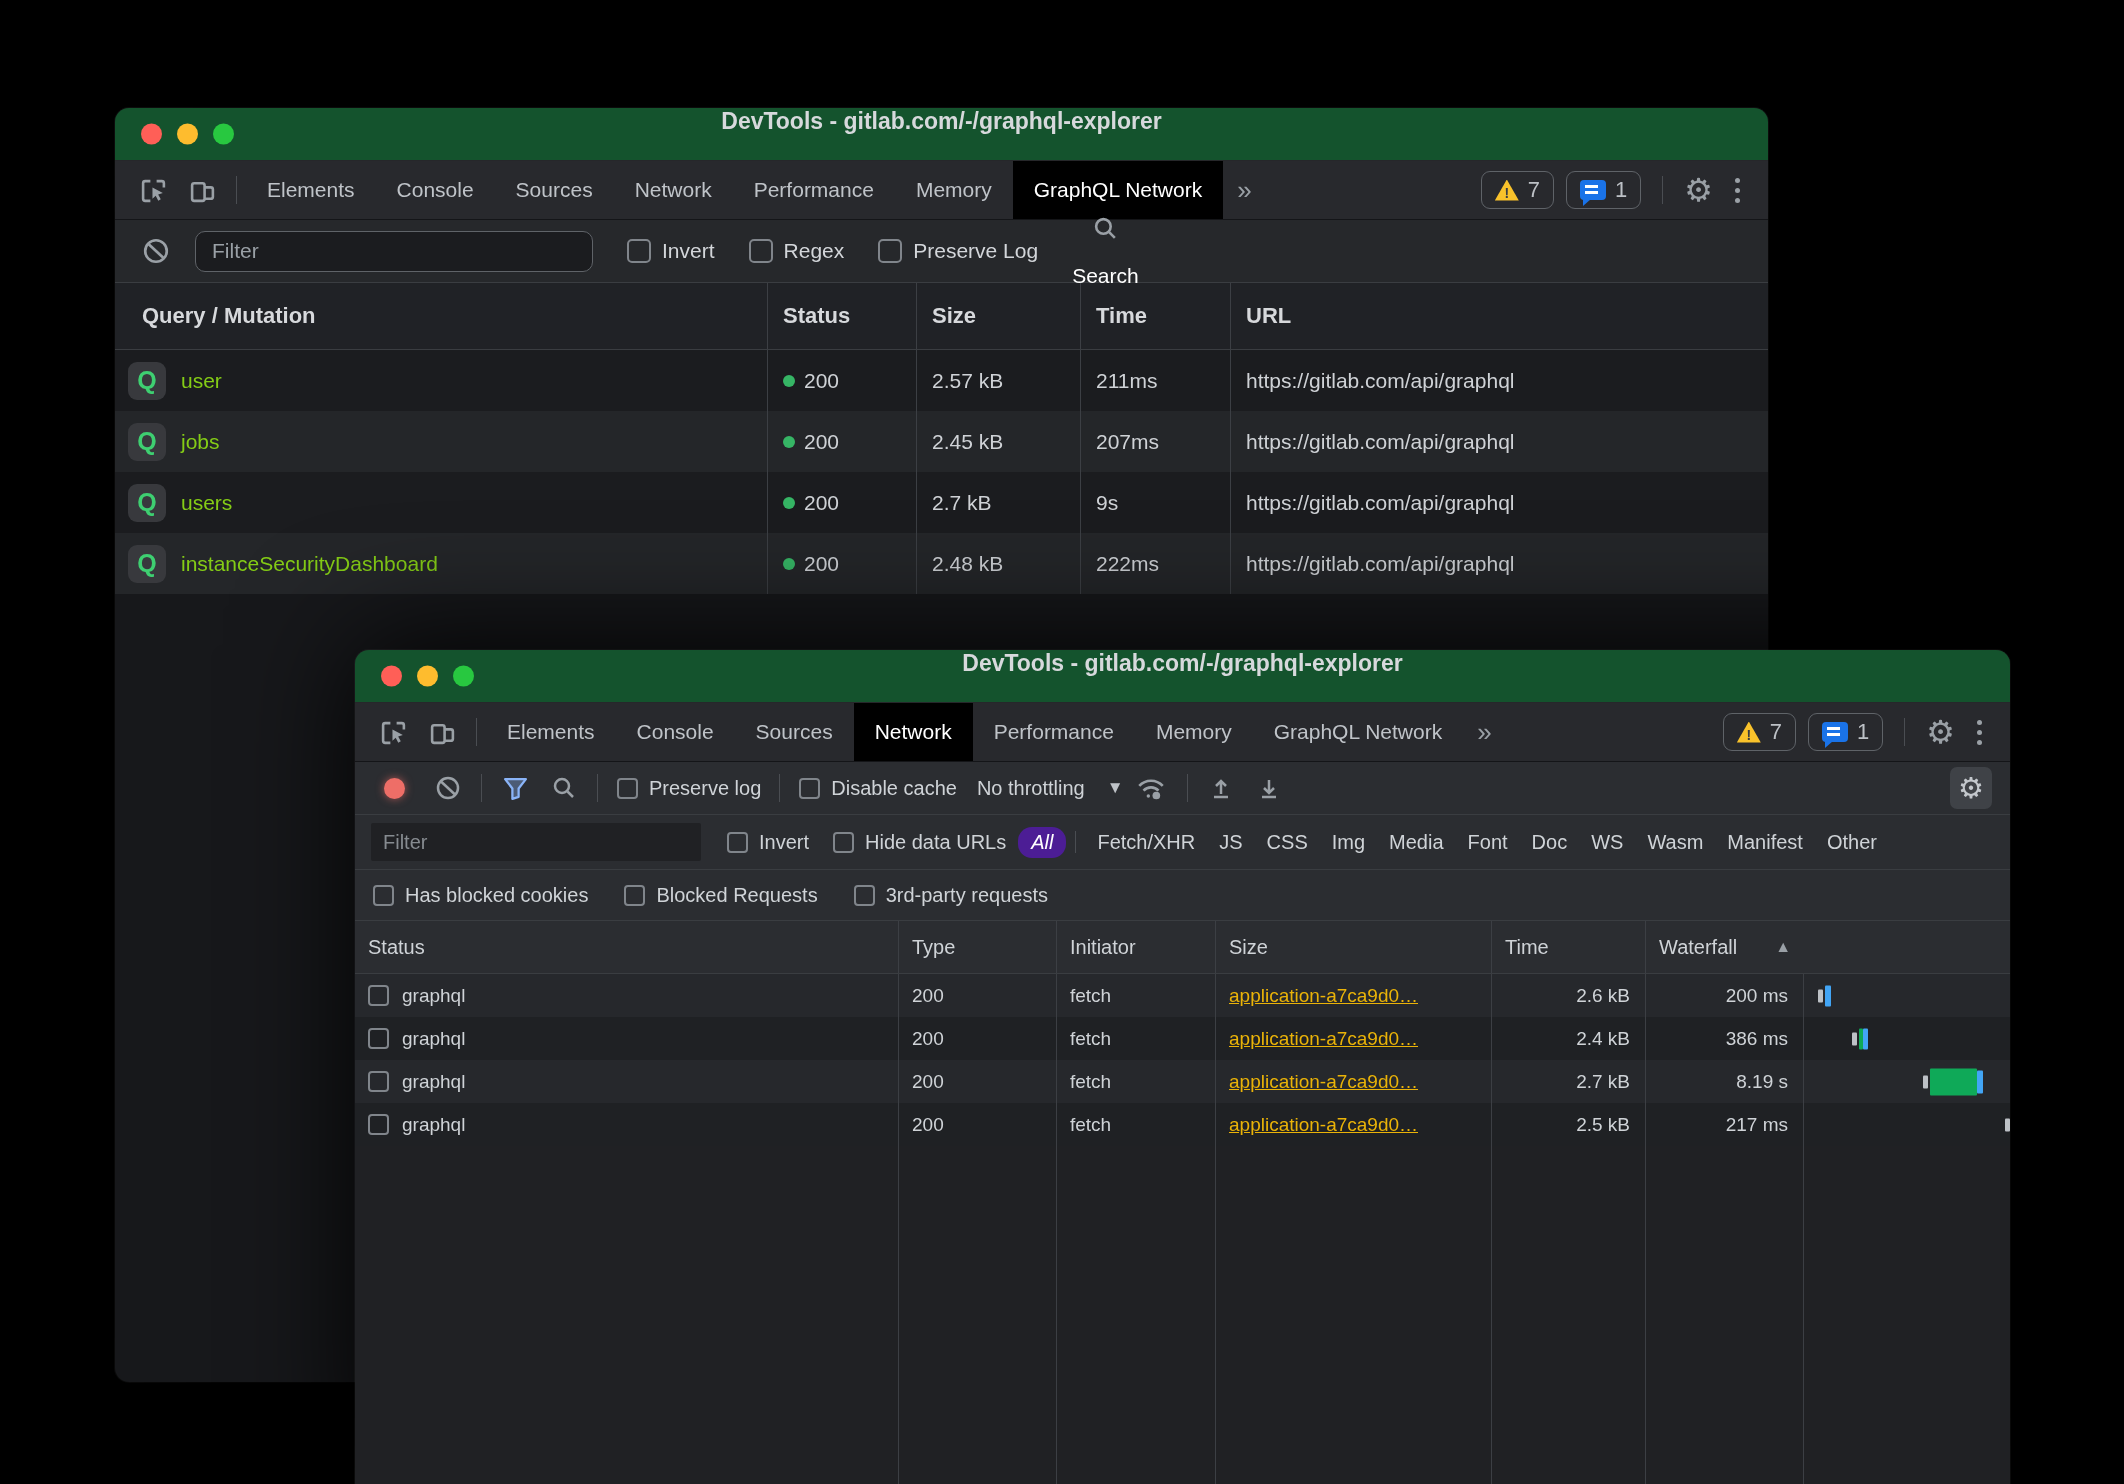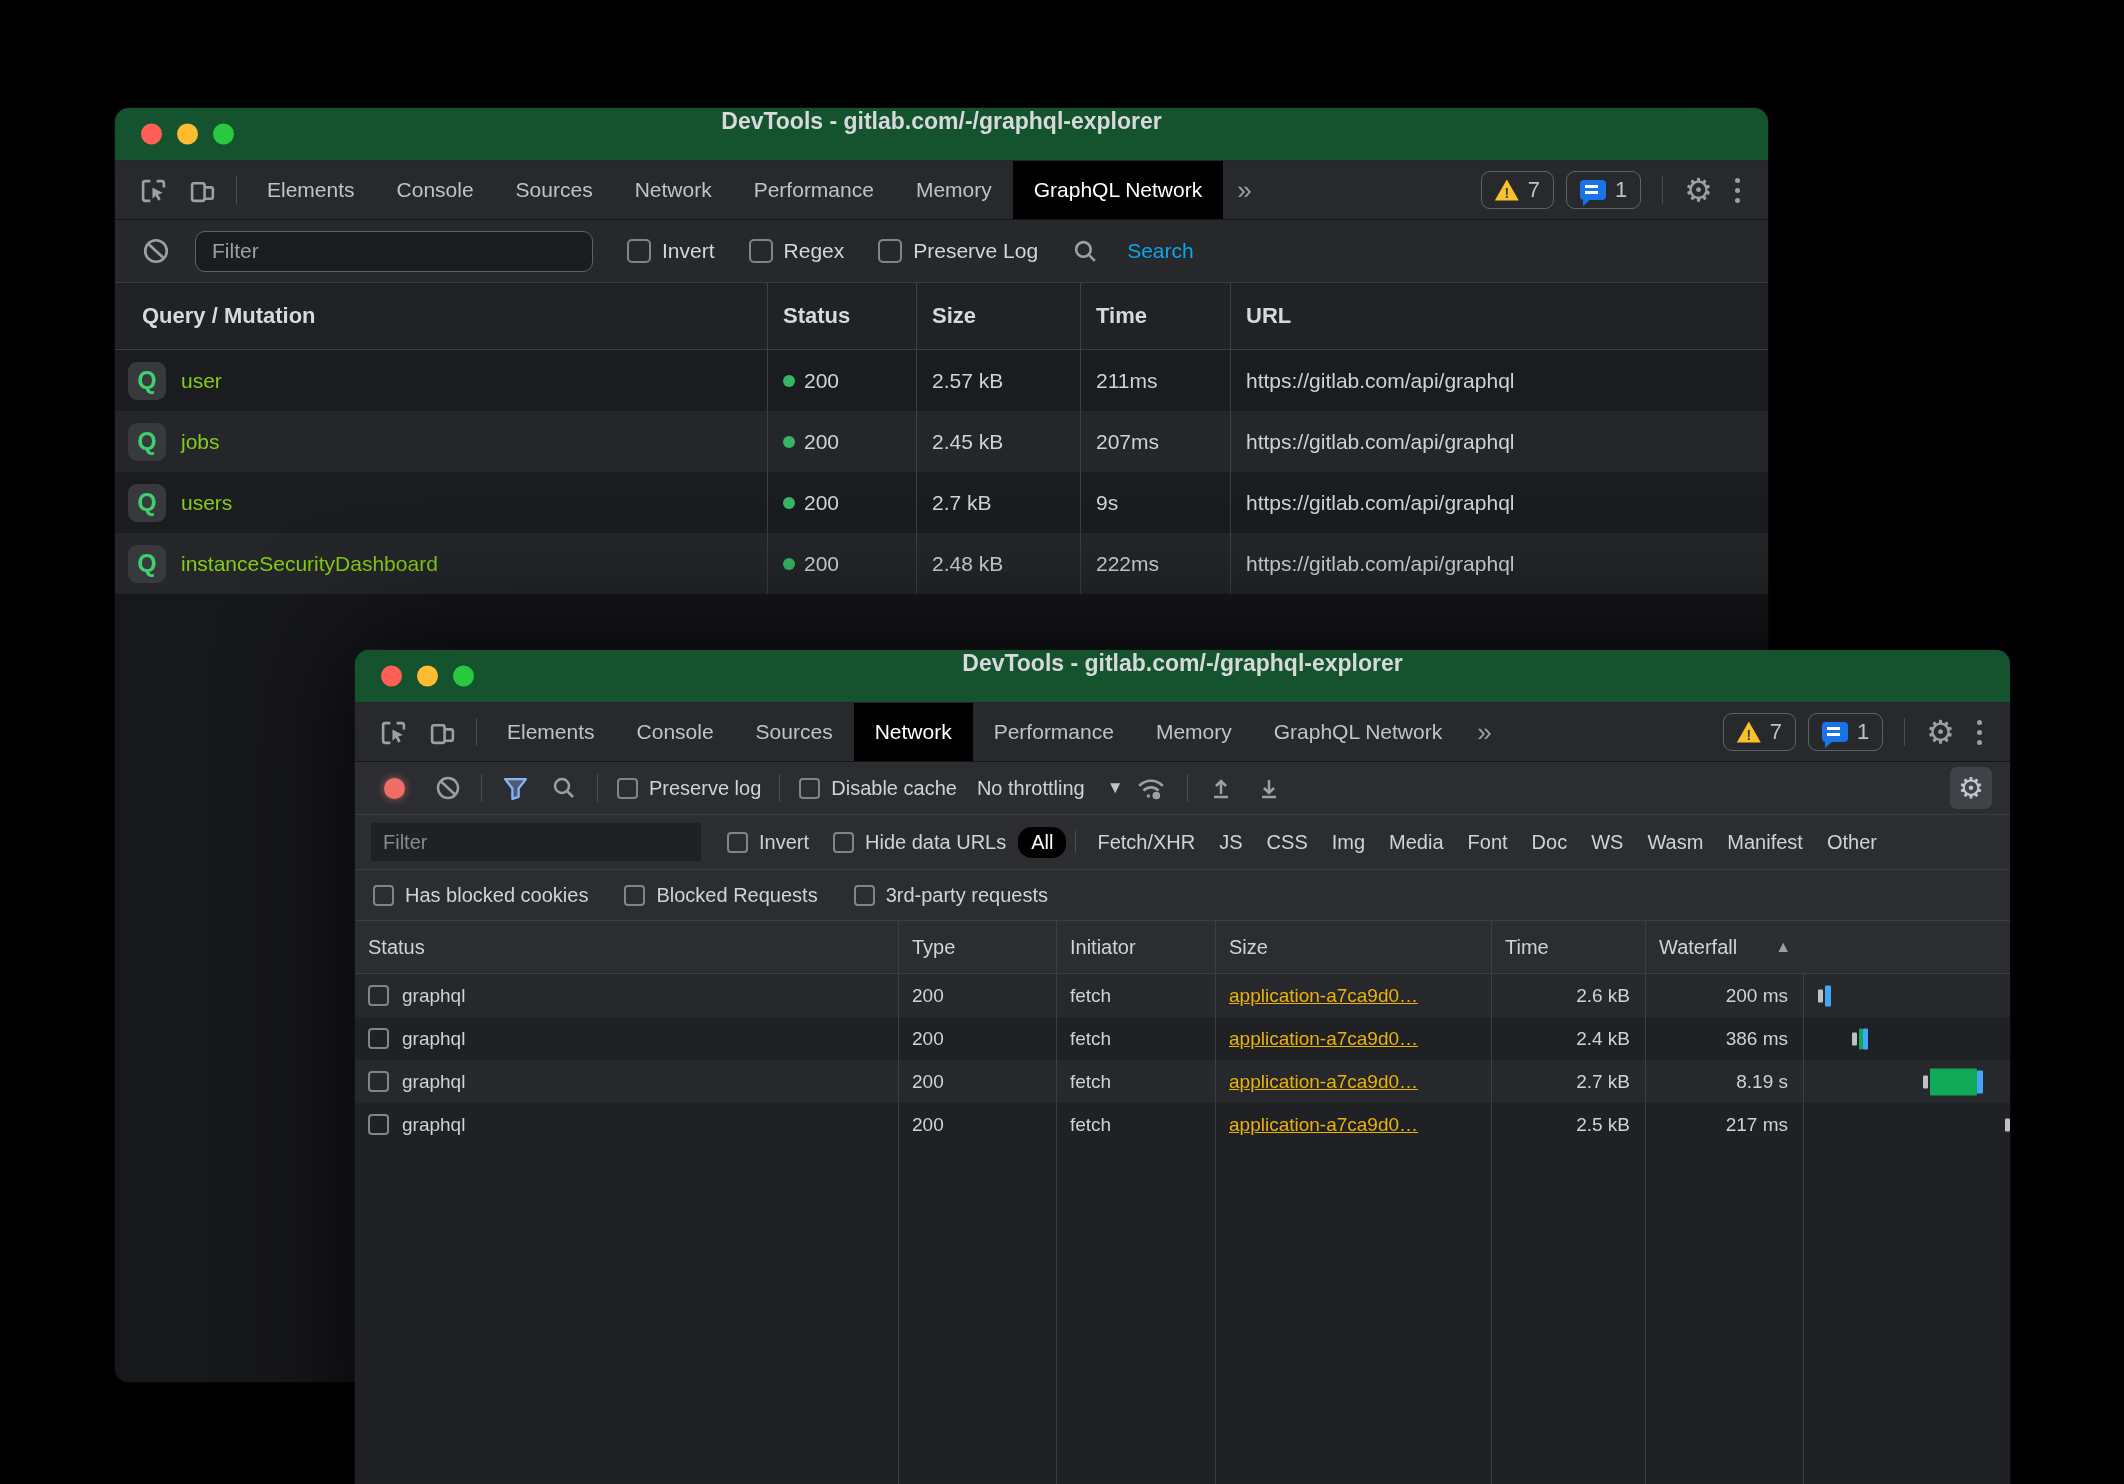--- a/index.html
+++ b/index.html
@@ -56,22 +56,22 @@
   svg{display:block;}
 
   
   .b-filterbar{height:62px;min-height:62px;background:#26282b;display:flex;align-items:center;
     padding:0 16px;border-bottom:1px solid #3a3d41;}
   .b-filter-input{width:398px;height:41px;background:#1b1c1f;border:1.5px solid #5f6368;
     border-radius:10px;color:#e8eaed;font-size:21px;padding:0 16px;margin-left:14px;outline:none;
     font-family:inherit;box-sizing:border-box;}
   .b-filter-input::placeholder{color:#9aa0a6;}
   .gap34{margin-left:34px;}
-  .search-group{display:flex;align-items:center;gap:28px;margin-left:34px;
-    font-size:21px;color:#0ea5e9;font-weight:500;}
+  .search-group{display:flex;align-items:center;gap:22px;margin-left:34px;
+    font-size:21px;color:#ffffff;font-weight:500;flex-direction:column;}
 
   
   .g-cols{display:grid;grid-template-columns:652px 149px 164px 150px 1fr;}
   .g-header{height:66px;background:#202226;border-bottom:1px solid #3a3d41;
     font-weight:600;color:#d7d9dc;font-size:22px;}
   .g-header .cell{display:flex;align-items:center;padding-left:15px;}
   .g-header .cell:first-child{padding-left:27px;}
   .cell{border-left:1px solid #3c3f44;min-width:0;}
   .cell:first-child{border-left:none;}
   .g-row{height:61px;font-size:21px;color:#cfd2d6;}
@@ -94,21 +94,21 @@
   .caret{font-size:17px;color:#bfc3c8;}
   .gearbox{margin-left:auto;width:42px;height:42px;background:#3f4247;border-radius:7px;
     display:flex;align-items:center;justify-content:center;}
 
   
   .f-filterrow{height:54px;min-height:54px;background:#2b2d31;display:flex;align-items:center;
     padding:0 16px;border-bottom:1px solid #3a3d41;font-size:20px;color:#cfd3d7;}
   .f-filter-input{width:330px;height:38px;background:#202124;border:none;border-radius:2px;
     color:#e8eaed;font-size:20px;padding:0 12px;outline:none;font-family:inherit;box-sizing:border-box;}
   .f-filter-input::placeholder{color:#868b90;}
-  .pill{background:#000000;border-radius:14px;padding:4px 13px;color:#fff;margin-left:12px;white-space:nowrap;}
+  .pill{background:#4c1d95;border-radius:14px;padding:4px 13px;color:#fff;margin-left:12px;white-space:nowrap;font-style:italic;}
   .ftype{padding:0 12px;white-space:nowrap;text-align:center;}
 
   
   .f-options{height:50px;min-height:50px;background:#2b2d31;display:flex;align-items:center;
     padding:0 18px;border-bottom:1px solid #3a3d41;}
   .f-options .f-cb-group{margin-right:36px;text-align:right;}
 
   
   .n-cols{display:grid;grid-template-columns:543px 158px 159px 276px 154px 158px 1fr;}
   .n-header{height:52px;min-height:52px;background:#2b2d31;border-bottom:1px solid #3a3d41;

